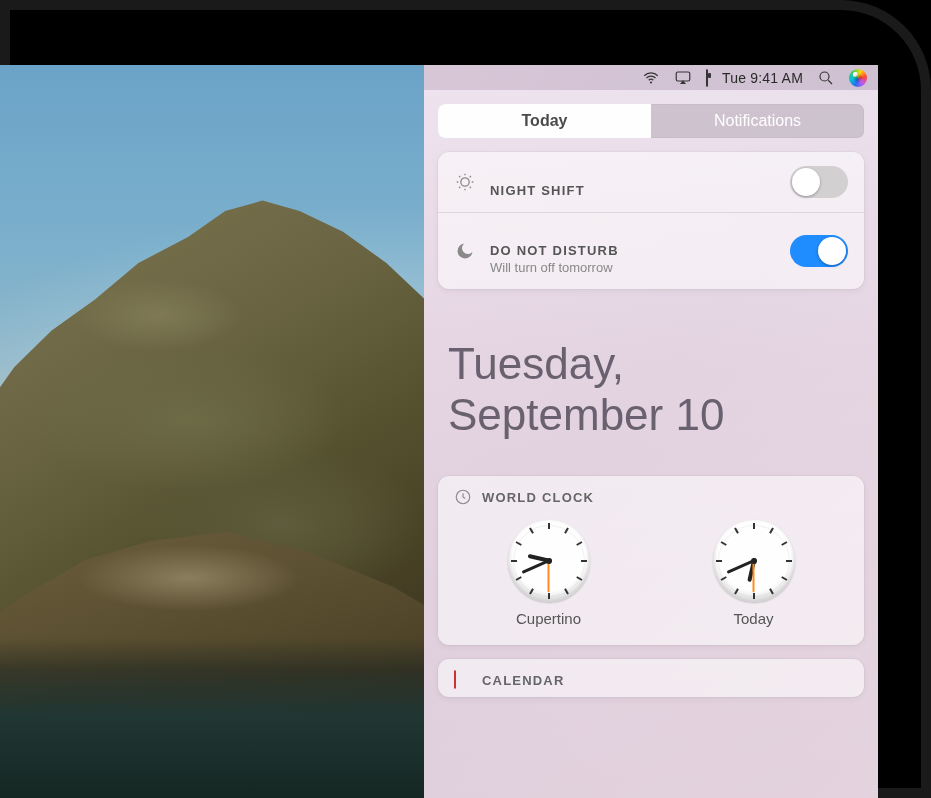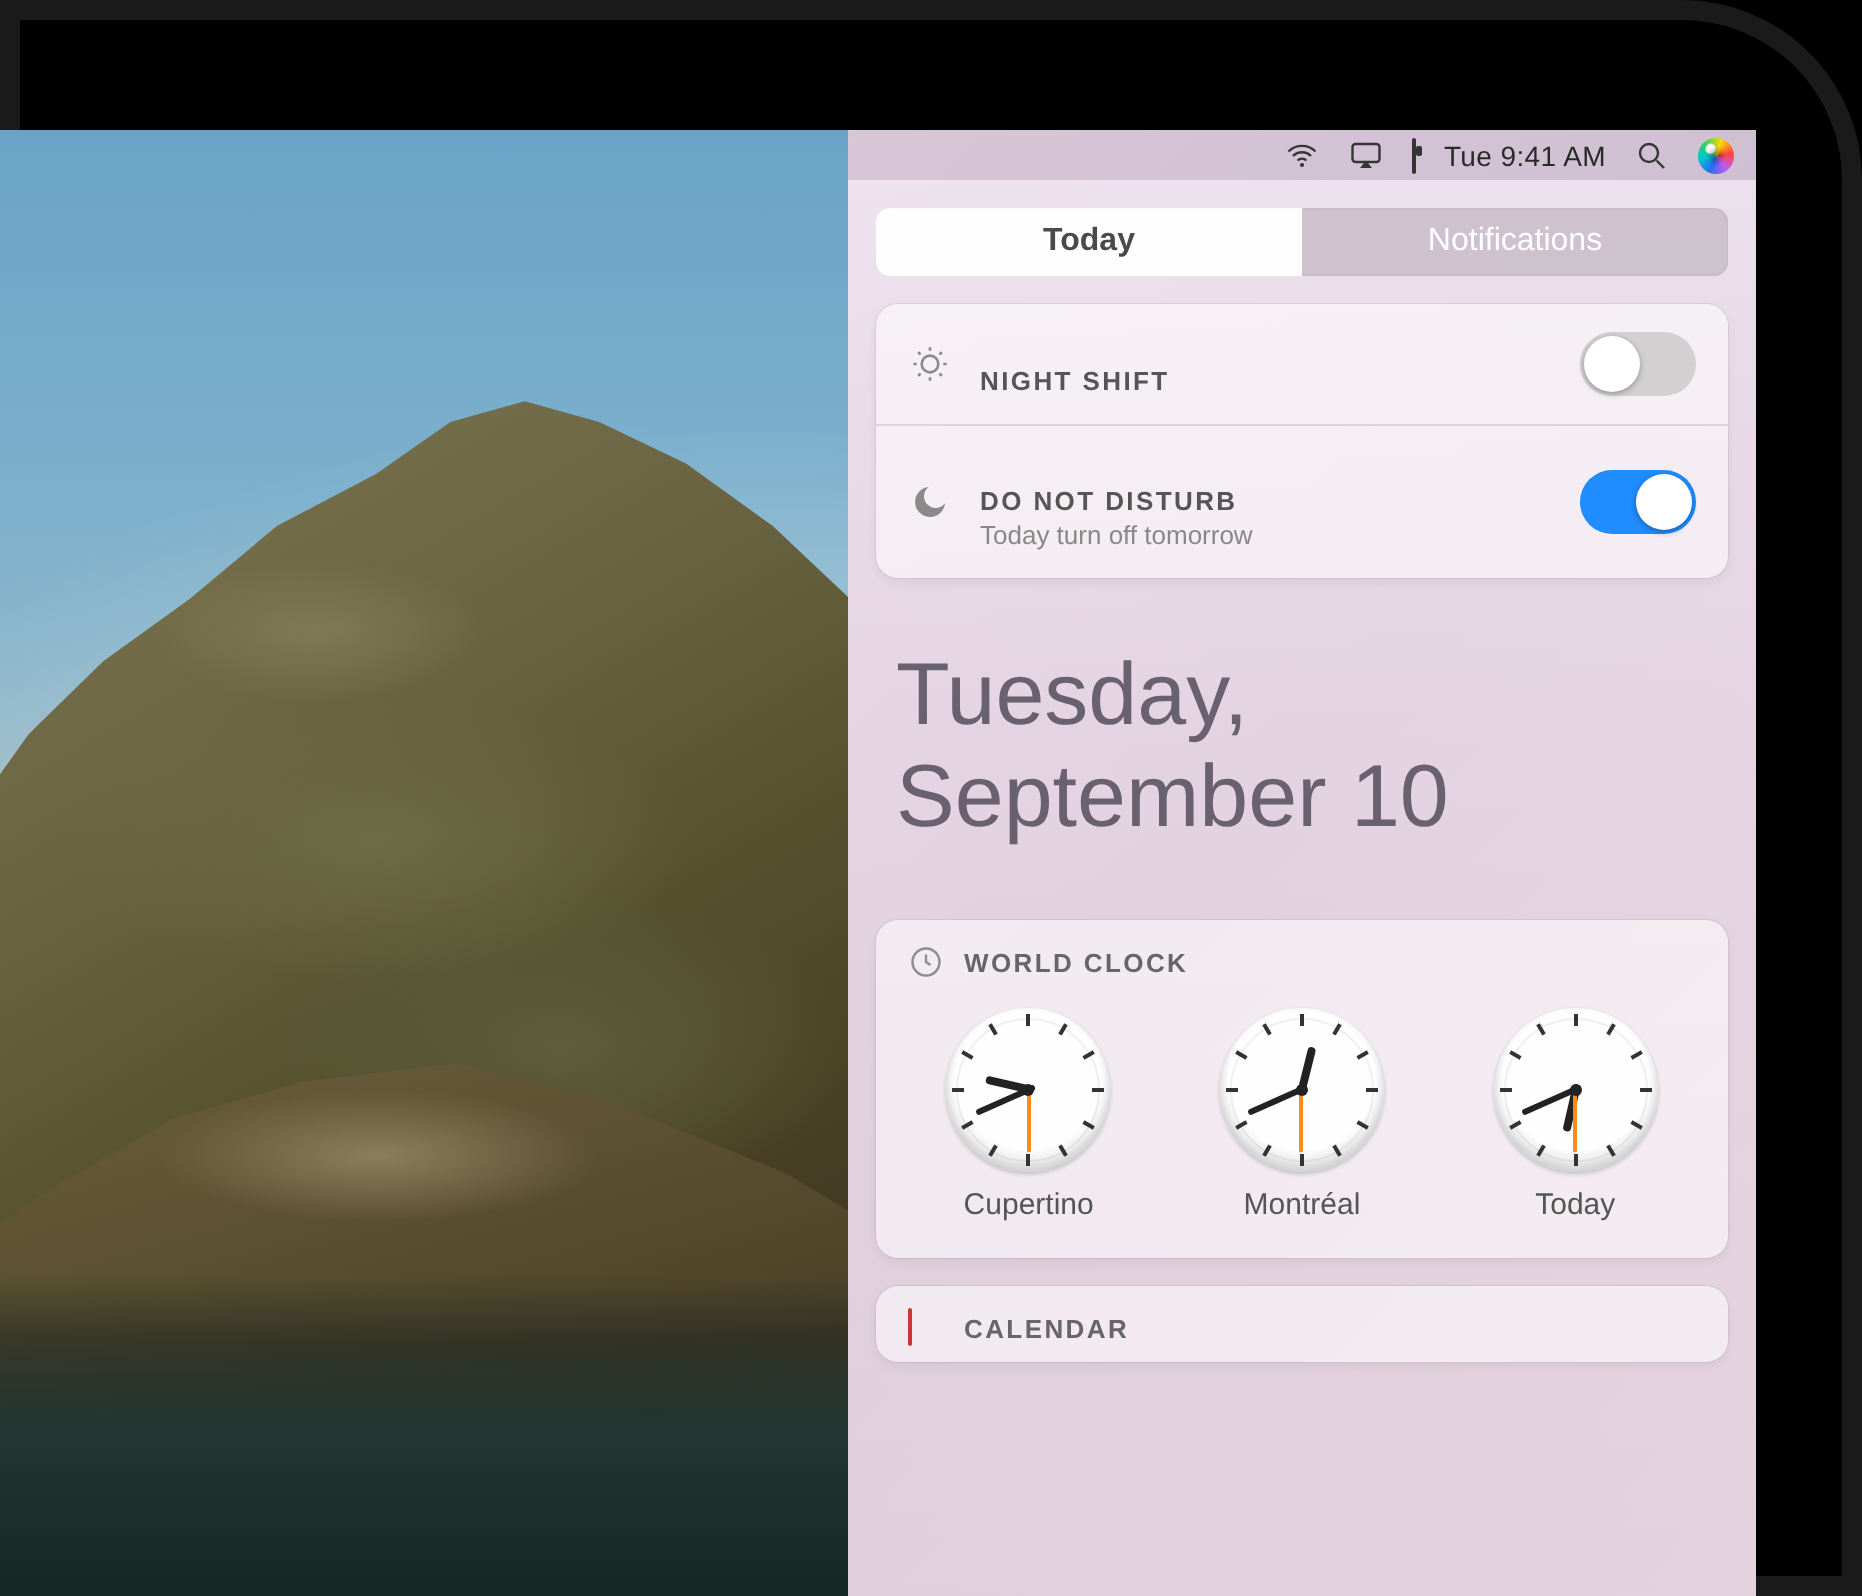--- a/index.html
+++ b/index.html
@@ -113,21 +113,21 @@
   .row .title{ font-size:13px; letter-spacing:1.2px; color:#555; font-weight:600;margin-top:16px;}
   .row .subtitle{ font-size:13px; color:#888; margin-top:2px;}
 
   .toggle{ width:58px; height:32px; border-radius:16px; background:#d3d0d2; position:relative; cursor:pointer;}
   .toggle .knob{ position:absolute; top:2px; left:2px; width:28px; height:28px; border-radius:50%; background:#fff; box-shadow:0 1px 3px rgba(0,0,0,.3);}
   .toggle.on{ background:#1f8cff;}
   .toggle.on .knob{ left:auto; right:2px;}
 
   .bigdate{
     padding:34px 10px 22px 10px;
-    font-size:44px; line-height:1.15; font-weight:300; color:#6a6170;
+    font-size:44px; line-height:1.15; font-weight:300; color:#6a6170;margin-top:16px;
   }
 
   .widgethead{ display:flex; align-items:center; gap:10px; padding:12px 16px 8px 16px;}
   .widgethead .title{ font-size:13px; letter-spacing:1.2px; color:#666; font-weight:600;}
   .widgethead .wicon{ width:18px; height:18px;}
 
   .clocks{ display:flex; justify-content:space-around; padding:6px 8px 18px 8px;}
   .clockcol{ display:flex; flex-direction:column; align-items:center; gap:8px; width:110px;}
   .clockface{ width:82px; height:82px; border-radius:50%; background:radial-gradient(circle at 50% 42%, #fefefe 0 58%, #e8e8e8 70%); box-shadow: inset 0 -2px 4px rgba(0,0,0,.12), 0 1px 2px rgba(0,0,0,.2); position:relative;}
   .clockface::before{content:"";position:absolute;inset:5px;border-radius:50%;border:1px solid rgba(0,0,0,.06);}
@@ -213,21 +213,21 @@
             </div>
         </div>
         <div class="row">
           <span class="rowicon">
             <svg width="20" height="20" viewBox="0 0 24 24" fill="#8a8a8a" stroke="none">
                 <path d="M21 12.8A9 9 0 1111.2 3a7 7 0 109.8 9.8z"></path>
               </svg>
           </span>
           <div class="rowtext">
             <div class="title">DO NOT DISTURB</div>
-            <div class="subtitle">Today turn off tomorrow</div>
+            <div class="subtitle">Will turn off tomorrow</div>
           </div>
           <div class="toggle on" id="tg-dnd">
               <div class="knob"></div>
             </div>
         </div>
       </div>
 
       <div class="bigdate">
         <div>Tuesday,</div>
         <div>September 10</div>
@@ -272,41 +272,20 @@
                 <div class="tick" style="transform: rotate(60deg);"></div>
                 <div class="tick" style="transform: rotate(90deg);"></div>
                 <div class="tick" style="transform: rotate(120deg);"></div>
                 <div class="tick" style="transform: rotate(150deg);"></div>
                 <div class="tick" style="transform: rotate(180deg);"></div>
                 <div class="tick" style="transform: rotate(210deg);"></div>
                 <div class="tick" style="transform: rotate(240deg);"></div>
                 <div class="tick" style="transform: rotate(270deg);"></div>
                 <div class="tick" style="transform: rotate(300deg);"></div>
                 <div class="tick" style="transform: rotate(330deg);"></div>
-                <div class="hand hour" style="transform: rotate(14deg);"></div>
-                <div class="hand min" style="transform: rotate(246deg);"></div>
-                <div class="hand sec" style="transform: rotate(180deg);"></div>
-                <div class="pin"></div>
-              </div>
-              <div class="clocklabel">Montréal</div>
-            </div>
-            <div class="clockcol">
-              <div class="clockface">
-                <div class="tick" style="transform: rotate(0deg);"></div>
-                <div class="tick" style="transform: rotate(30deg);"></div>
-                <div class="tick" style="transform: rotate(60deg);"></div>
-                <div class="tick" style="transform: rotate(90deg);"></div>
-                <div class="tick" style="transform: rotate(120deg);"></div>
-                <div class="tick" style="transform: rotate(150deg);"></div>
-                <div class="tick" style="transform: rotate(180deg);"></div>
-                <div class="tick" style="transform: rotate(210deg);"></div>
-                <div class="tick" style="transform: rotate(240deg);"></div>
-                <div class="tick" style="transform: rotate(270deg);"></div>
-                <div class="tick" style="transform: rotate(300deg);"></div>
-                <div class="tick" style="transform: rotate(330deg);"></div>
                 <div class="hand hour" style="transform: rotate(193deg);"></div>
                 <div class="hand min" style="transform: rotate(246deg);"></div>
                 <div class="hand sec" style="transform: rotate(180deg);"></div>
                 <div class="pin"></div>
               </div>
               <div class="clocklabel">Today</div>
             </div>
           </div>
       </div>
 

